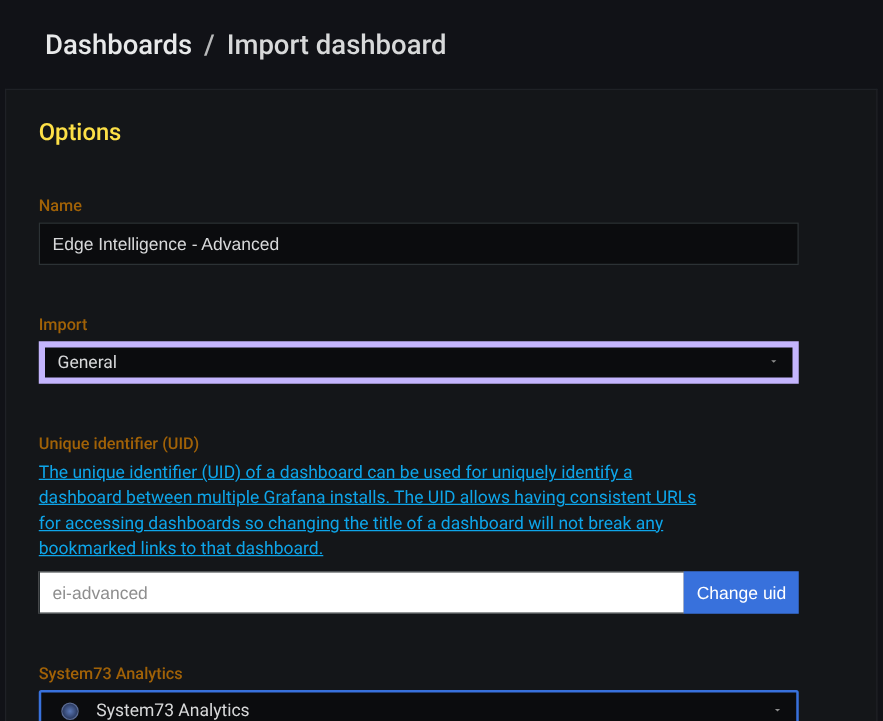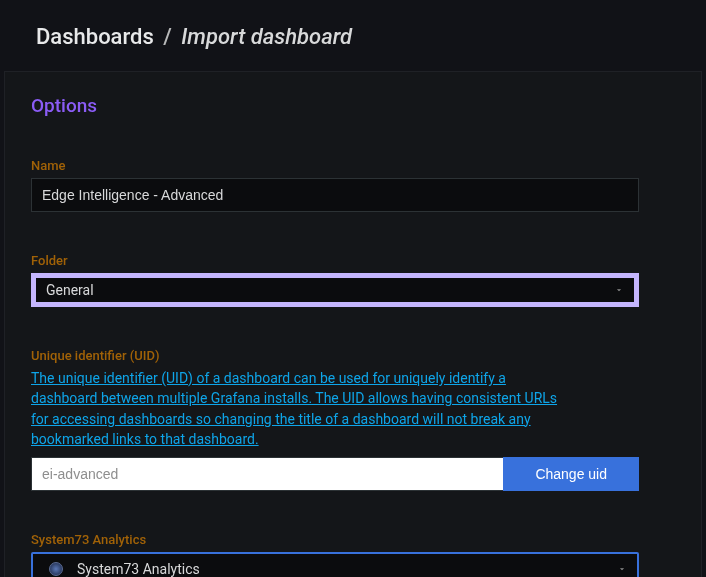--- a/index.html
+++ b/index.html
@@ -23,37 +23,36 @@
     .breadcrumb-link {
       color: #e8e9ea;
       cursor: pointer;
     }
     .breadcrumb-sep {
       color: #b8b9ba;
       padding: 0 4px;
     }
     .breadcrumb-current {
       color: #d8d9da;
-      font-style: italic;
     }
     .page-subtitle {
       font-size: 14px;
       color: #8e8e8e;
     }
     .panel {
       margin: 0 4px 0 4px;
       padding: 22px 26px;
       background: #141619;
       border: 1px solid #1f2126;
       border-bottom: none;
     }
     .section-title {
       font-size: 19px;
       font-weight: 500;
-      color: #8b5cf6;
+      color: #fde047;
       margin-bottom: 7px;
     }
     .field {
       margin-bottom: 14px;
     }
     .field-label {
       display: block;
       font-size: 13px;
       font-weight: 500;
       color: #a16207;
@@ -130,21 +129,21 @@
       width: 100%;
       max-width: 608px;
     }
     .uid-row .text-input {
       flex: 1;
       max-width: none;
       border-right: none;
     }
     .btn {
       height: 34px;
-      padding: 0 32px;
+      padding: 0 10px;
       font-size: 14px;
       font-weight: 500;
       border: none;
       cursor: pointer;
       display: inline-flex;
       align-items: center;
       justify-content: center;
     }
     .btn-primary {
       background: #3871dc;
@@ -178,21 +177,21 @@
 
 <div class="panel">
   <div class="section-title">Options</div>
 
   <div class="field">
     <label class="field-label">Name</label>
     <input class="text-input" type="text" value="Edge Intelligence - Advanced" style="">
   </div>
 
   <div class="field">
-    <label class="field-label">Folder</label>
+    <label class="field-label">Import</label>
     <div class="select-wrap">
       <div class="select">
         <span>General</span>
         <span class="chevron">
           <svg viewBox="0 0 24 24">
               <path d="M7 10l5 5 5-5z"></path>
             </svg>
         </span>
       </div>
     </div>

